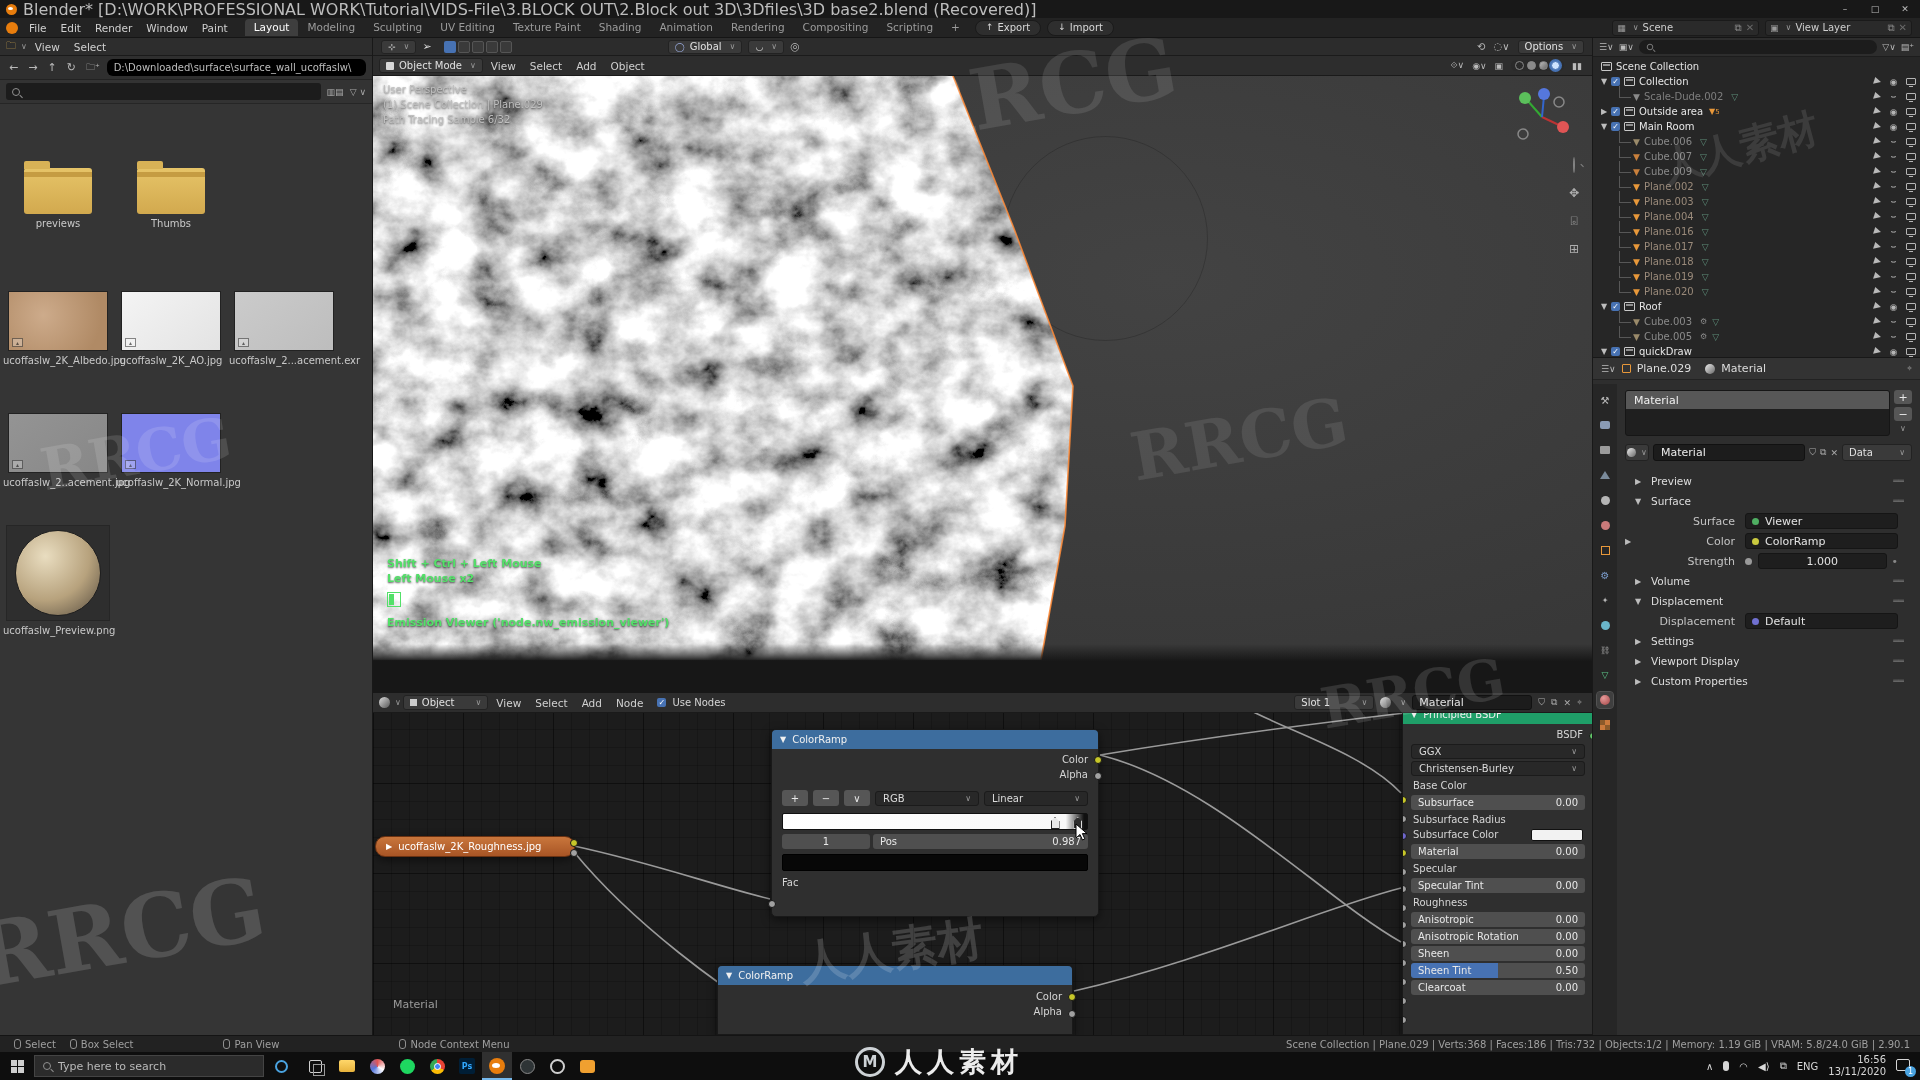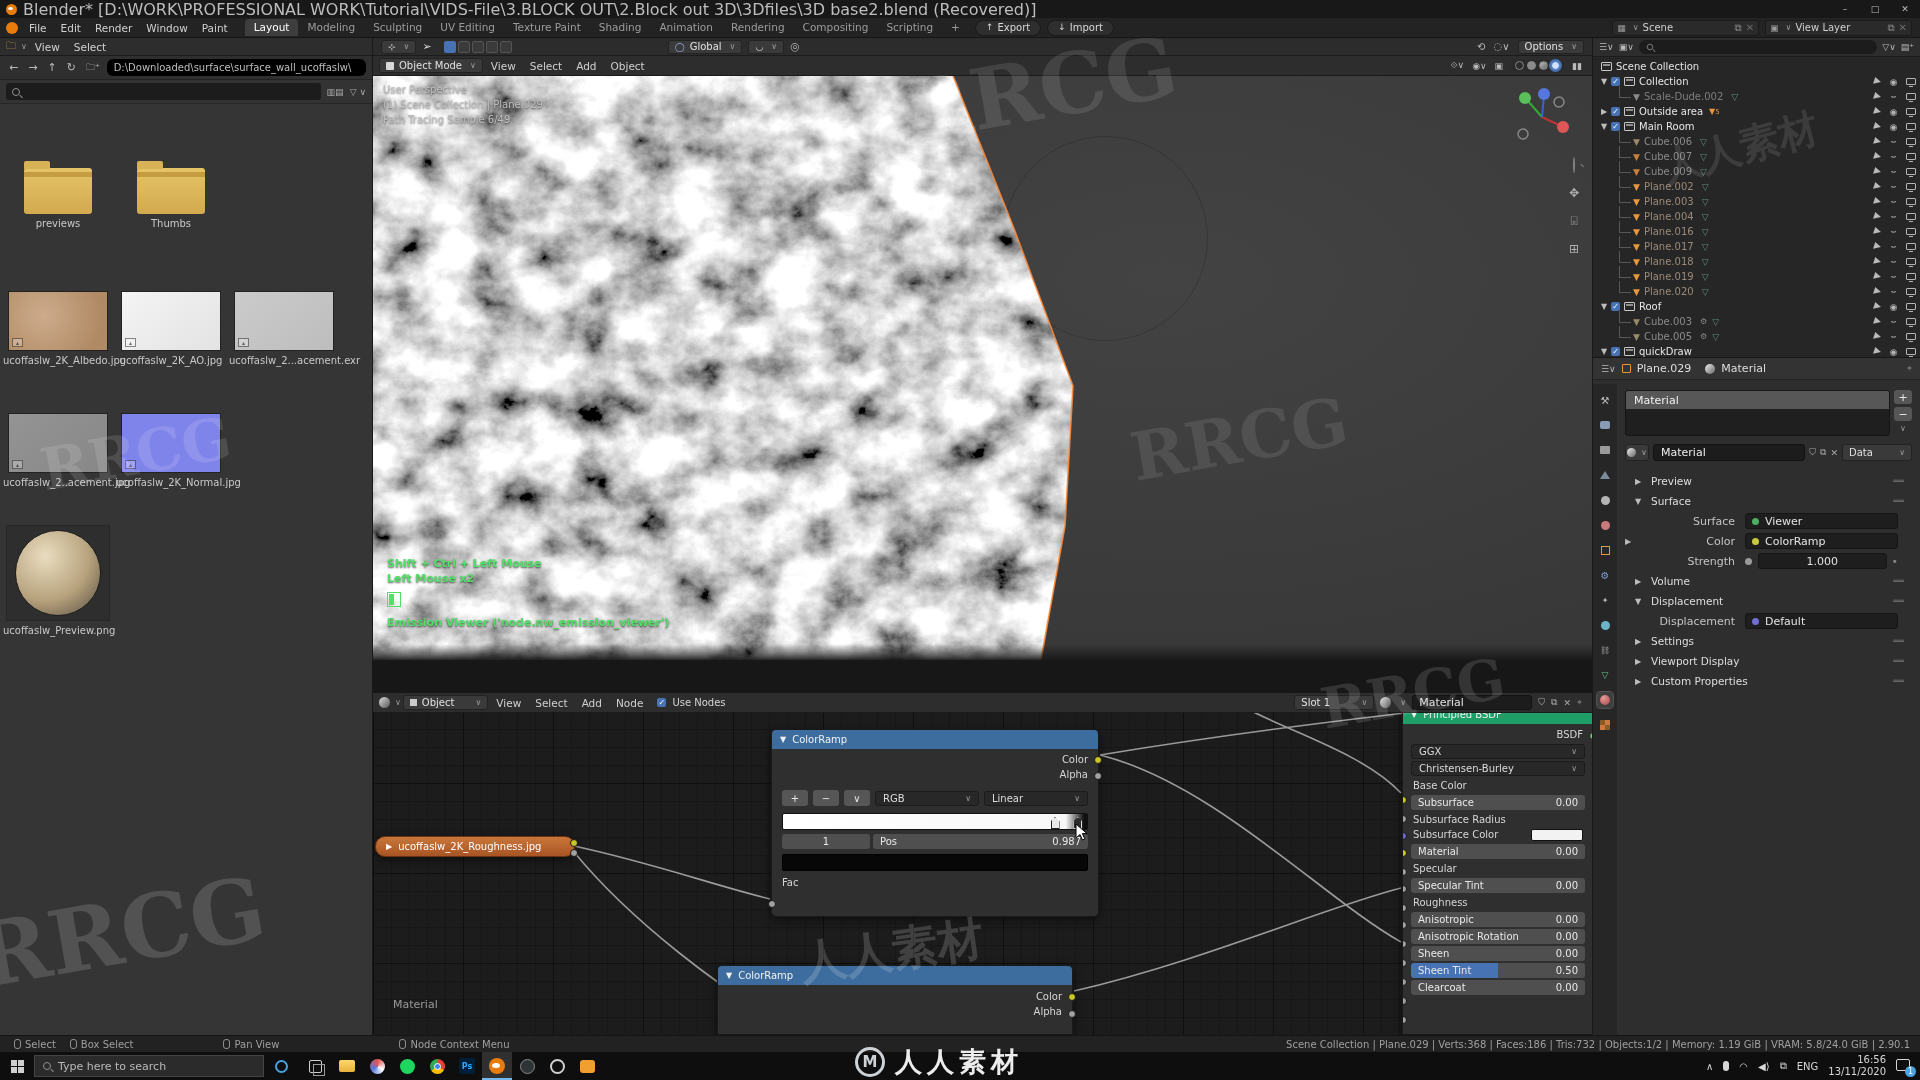--- a/index.html
+++ b/index.html
@@ -336,21 +336,21 @@
         <span class="shade-dot" style="background:linear-gradient(135deg,#bbb,#666)"></span>
         <span class="shade-dot" style="background:#cfe3ff;border-color:#4772b3;box-shadow:0 0 0 2px #4772b3"></span>
       </span>
       <span style="color:#bbb;font-size:9px">▮▮</span>
     </span>
   </div>
 
   <div class="abs" style="left:10px;top:26px;z-index:20">
     <div class="otext">User Perspective</div>
     <div class="otext">(1) Scene Collection | Plane.029</div>
-    <div class="otext">Path Tracing Sample 6/49</div>
+    <div class="otext">Path Tracing Sample 6/32</div>
   </div>
 
   <div class="abs" style="left:14px;top:500px;z-index:20">
     <div class="hint">Shift + Ctrl + Left Mouse</div>
     <div class="hint">Left Mouse x2</div>
     <div style="width:14px;height:15px;border:1.5px solid #53e069;margin:6px 0 8px;position:relative">
         <span style="position:absolute;left:1px;top:1px;width:5px;height:11px;background:#53e069"></span>
       </div>
     <div class="hint">Emission Viewer ('node.nw_emission_viewer')</div>
   </div>

